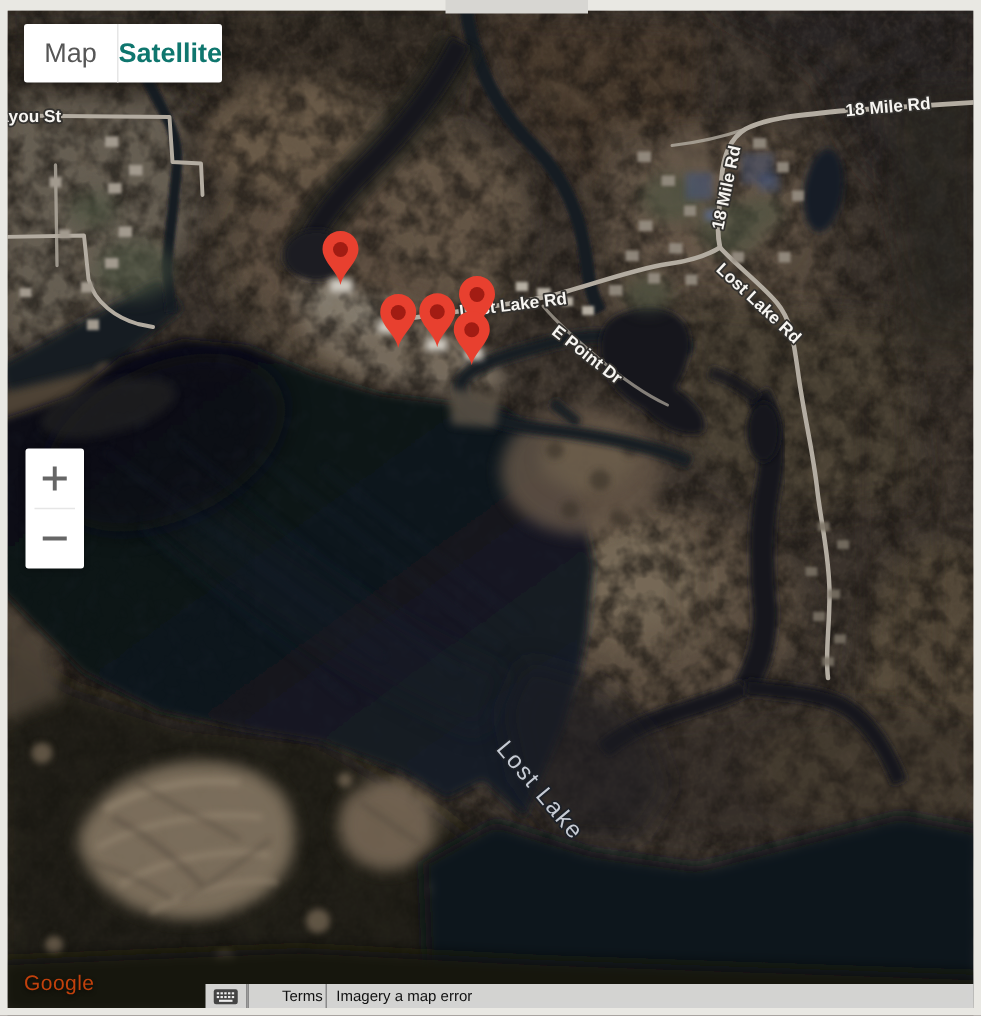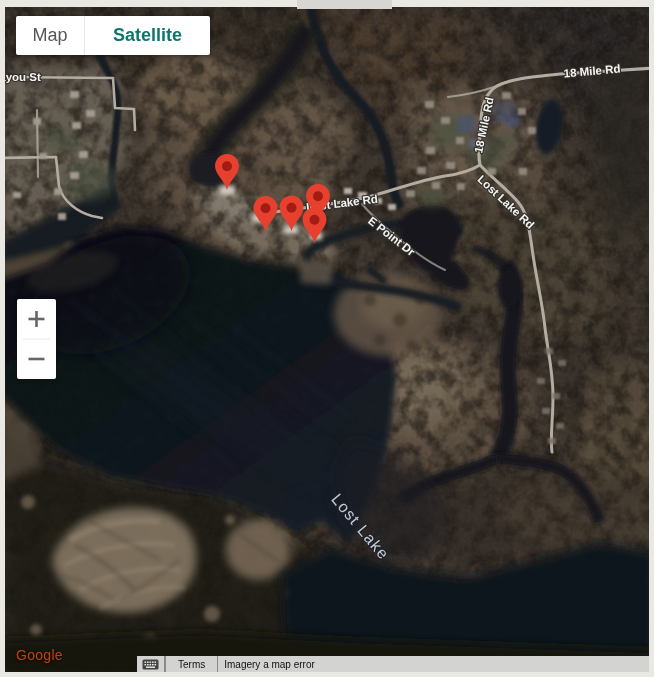--- a/index.html
+++ b/index.html
@@ -378,21 +378,21 @@
 <g fill="#e9e8e3">
   <rect x="0" y="0" width="654" height="7"></rect>
   <rect x="0" y="0" width="5" height="677"></rect>
   <rect x="649" y="0" width="5" height="677"></rect>
   <rect x="0" y="672" width="654" height="5"></rect>
 </g>
 </svg>
 
 <div style="position:absolute;left:297px;top:0;width:95px;height:9px;background:#d7d6d2;"></div>
 
-<div class="ctl" style="left:16px;top:16px;width:194px;height:39px;display:flex;align-items:center;">
+<div class="ctl" style="left:16px;top:16px;width:132px;height:39px;display:flex;align-items:center;">
 
   <div style="width:68px;text-align:center;font-size:18px;color:#565656;border-right:1px solid #e6e6e6;line-height:39px;height:39px;">Map</div>
 
   <div style="flex:1;text-align:center;font-size:18px;font-weight:bold;color:#0f766e;line-height:39px;height:39px;">Satellite</div>
 </div>
 
 <div class="ctl" style="left:17px;top:299px;width:39px;height:80px;">
   
   <svg width="39" height="80" viewBox="0 0 39 80">
     <g stroke="#666" stroke-width="2.6">
@@ -423,17 +423,17 @@
           <rect x="10" y="5" width="1.6" height="1.4"></rect>
           <rect x="12.5" y="5" width="1.6" height="1.4"></rect>
           <rect x="4" y="7.5" width="9" height="1.4"></rect>
         </g>
       </svg>
   </div>
   <div style="width:1px;height:16px;background:#8a8a8a;"></div>
 
   <div style="width:1px;height:16px;background:#8a8a8a;"></div>
 
-  <div style="padding:0 12px;">Terms</div>
+  <div style="padding:0 2px;margin-left:20px;">Terms</div>
   <div style="width:1px;height:16px;background:#8a8a8a;"></div>
 
   <div style="padding:0 6px;">Imagery a map error</div>
 </div>
 
 </body></html>

